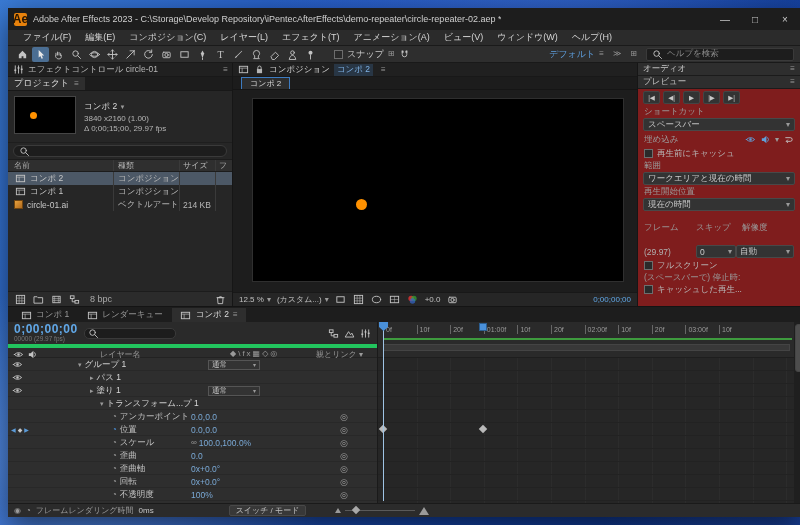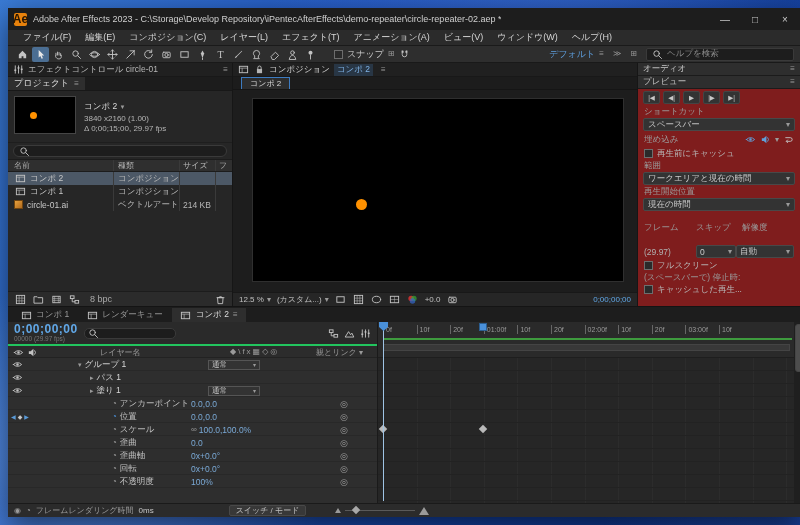--- a/index.html
+++ b/index.html
@@ -88,21 +88,21 @@
 .tl-tab{height:14px;display:flex;align-items:center;gap:4px;padding:0 8px;color:#9a9a9a;font-size:8.5px;white-space:nowrap}
 .tl-tab.active{background:#2e2e2e;color:#dcdcdc}
 .tl-body{flex:1;display:flex;overflow:hidden}
 .tl-left{width:370px;display:flex;flex-direction:column;background:#2e2e2e;border-right:1px solid #1a1a1a;flex:0 0 auto}
 .tl-timearea{height:22px;display:flex;align-items:center;padding:0 6px;gap:6px;background:#2a2a2a;flex:0 0 auto}
 .tc-block{display:flex;flex-direction:column;line-height:1}
 .tc-big{color:#61a8e8;font-size:12px;font-weight:bold;letter-spacing:.5px}
 .tc-small{color:#777;font-size:6.5px;margin-top:1px}
 .tl-search{width:92px;height:11px;background:#1d1d1d;border:1px solid #3a3a3a;border-radius:5px;display:flex;align-items:center;padding:0 3px;gap:3px}
 .tl-ta-icons{margin-left:auto;display:flex;gap:4px}
-.tl-header{height:14px;background:#2c2c2c;border-top:2px solid #22c55e;border-bottom:1px solid #222;position:relative;flex:0 0 auto;font-size:8px;color:#9a9a9a}
+.tl-header{height:14px;background:#2c2c2c;border-top:4px solid #22c55e;border-bottom:1px solid #222;position:relative;flex:0 0 auto;font-size:8px;color:#9a9a9a}
 .tl-header>*{position:absolute;top:1px}
 .tl-rows{flex:1;overflow:hidden;display:flex;flex-direction:column}
 .tl-row{height:13px;position:relative;border-bottom:1px solid #282828;background:#2e2e2e;flex:0 0 auto;font-size:8.5px}
 .tl-av{position:absolute;left:3px;top:0;height:13px;display:flex;align-items:center;gap:2px}
 .kf-nav{color:#5b9bd8;font-size:6px}
 .kf-cur{color:#c8c8c8;font-size:6px}
 .tl-content{position:absolute;top:0;height:13px;display:flex;align-items:center;gap:3px;white-space:nowrap}
 .ind-1{left:70px}.ind-2{left:82px}.ind-2b{left:92px}.ind-3{left:104px}
 .twirl{color:#9a9a9a;font-size:7px}
 .sw{font-size:8px;color:#9a9a9a}
@@ -748,20 +748,27 @@
                   <span class="twirl">▸</span>
                   <span class="tl-label">塗り 1</span>
                 </div>
                 <div class="tl-mode">
                   <span>通常</span>
                   <span class="glyph">▾</span>
                 </div>
               </div>
               <div class="tl-row">
                 <div class="tl-av"></div>
+                <div class="tl-content ind-2b">
+                  <span class="twirl">▾</span>
+                  <span class="tl-label">トランスフォーム...プ 1</span>
+                </div>
+              </div>
+              <div class="tl-row">
+                <div class="tl-av"></div>
                 <div class="tl-content ind-3">
                   <span class="sw">◔</span>
                   <span class="tl-label prop">アンカーポイント</span>
                 </div>
                 <div class="tl-value">
                   <span>0.0,0.0</span>
                 </div>
                 <span class="whip">◎</span>
               </div>
               <div class="tl-row">

